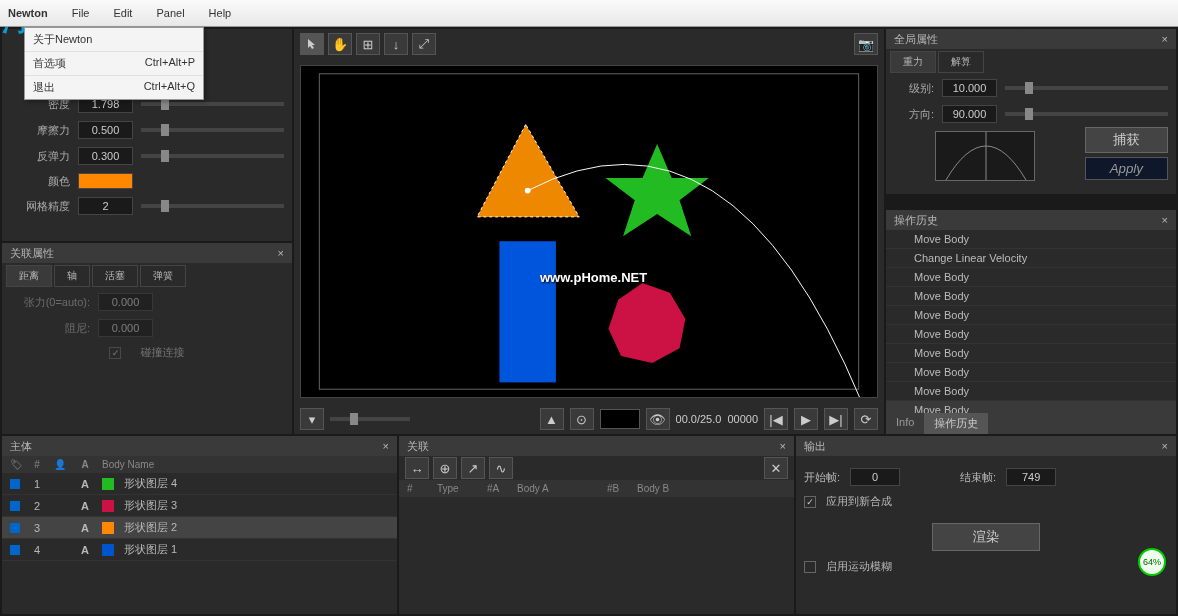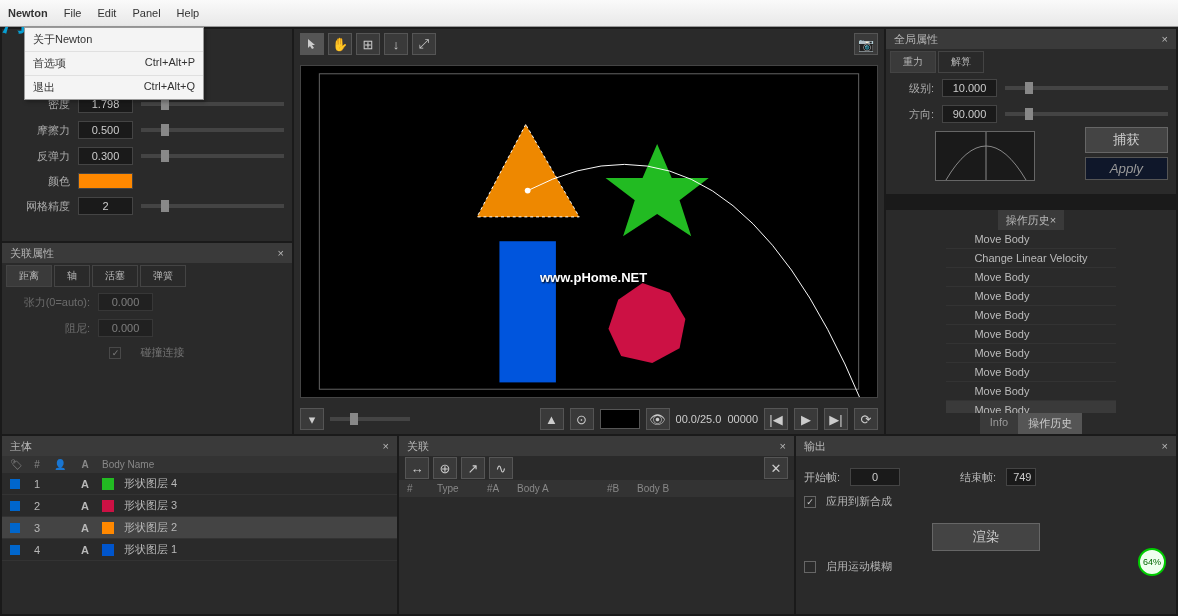--- a/index.html
+++ b/index.html
@@ -1,18 +1,18 @@
 <!DOCTYPE html>
 <html><head>
 <meta charset="utf-8">
 <style>
 * { margin: 0; padding: 0; box-sizing: border-box; font-family: Arial, sans-serif; }
 body { background: #2a2a2a; color: #b8b8b8; font-size: 11px; width: 1178px; height: 616px; overflow: hidden; position: relative; }
 
-.titlebar { background: linear-gradient(#fafafa, #e8e8e8); height: 27px; border-bottom: 1px solid #999; display: flex; align-items: center; padding: 0 8px; gap: 16px; position: relative; z-index: 5; }
+.titlebar { background: linear-gradient(#fafafa, #e8e8e8); height: 27px; border-bottom: 1px solid #999; display: flex; align-items: center; padding: 0 8px; gap: 24px; position: relative; z-index: 5; }
 .titlebar span { color: #333; cursor: default; }
 .titlebar span:first-child { font-weight: bold; }
 .watermark-top { position: absolute; top: 4px; left: 2px; font-size: 26px; font-weight: bold; color: #08a0d4; z-index: 3; pointer-events: none; }
 .watermark-top .sub { font-size: 11px; color: #0c8; display: block; margin-top: -4px; margin-left: 30px; }
 
 .dropdown { position: absolute; top: 27px; left: 24px; background: #f4f4f4; border: 1px solid #999; box-shadow: 2px 2px 4px rgba(0,0,0,.3); width: 180px; z-index: 100; }
 .dropdown-item { display: flex; justify-content: space-between; padding: 4px 8px; color: #333; border-bottom: 1px solid #e0e0e0; cursor: default; }
 .dropdown-item:last-child { border-bottom: none; }
 
 .main-grid { display: grid; grid-template-columns: 290px 1fr 290px; grid-template-rows: 405px 1fr; height: 589px; gap: 2px; background: #1a1a1a; padding: 2px; }
@@ -41,21 +41,21 @@
 .tool-btn.active { background: #555; }
 
 .viewport { flex: 1; background: #000; position: relative; margin: 6px; border: 1px solid #444; overflow: hidden; }
 .viewport svg { width: 100%; height: 100%; }
 
 .transport { background: #2a2a2a; display: flex; align-items: center; padding: 4px 6px; gap: 6px; height: 30px; }
 .time-text { color: #ccc; font-size: 11px; }
 
 .right-col { display: flex; flex-direction: column; gap: 16px; }
 .right-panel1 { flex: 0 0 165px; }
-.right-panel2 { flex: 1; align-items: center; }
+.right-panel2 { flex: 1; }
 
 .history-list { overflow: hidden; }
 .history-item { padding: 3px 28px; color: #bbb; border-bottom: 1px solid #333; cursor: default; }
 .history-item.sel { background: #3a3a3a; }
 
 .info-tabs { display: flex; background: #3a3a3a; }
 .info-tab { padding: 3px 10px; color: #999; cursor: pointer; }
 .info-tab.active { background: #555; color: #ccc; }
 
 .bottom-grid { display: grid; grid-template-columns: 395px 395px 1fr; gap: 2px; grid-column: 1 / -1; }
@@ -347,21 +347,21 @@
       <div class="panel-header">
           <span>输出</span>
           <span class="x">×</span>
         </div>
       <div class="output-panel">
         <div class="out-row">
           <span>开始帧:</span>
           <div class="prop-val" style="width:50px">0</div>
           <span style="width:40px"></span>
           <span>结束帧:</span>
-          <div class="prop-val" style="width:30px">749</div>
+          <div class="prop-val" style="width:50px">749</div>
         </div>
         <div class="out-row">
             <span class="checkbox checked"></span>
             <span>应用到新合成</span>
           </div>
         <div class="out-row" style="justify-content:center;margin-top:6px">
             <button class="render-btn">渲染</button>
           </div>
         <div class="out-row">
             <span class="checkbox"></span>

